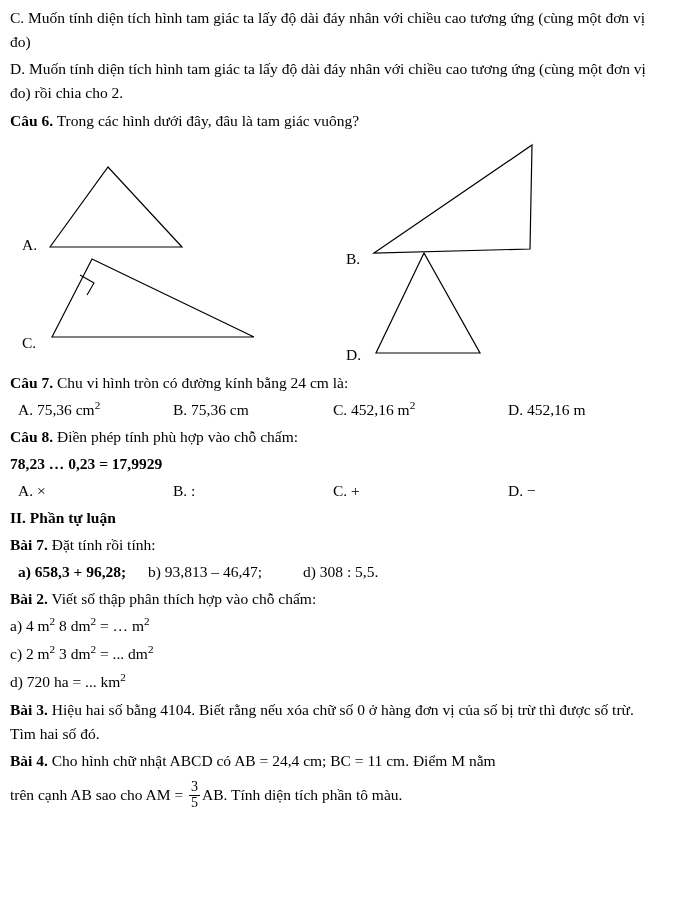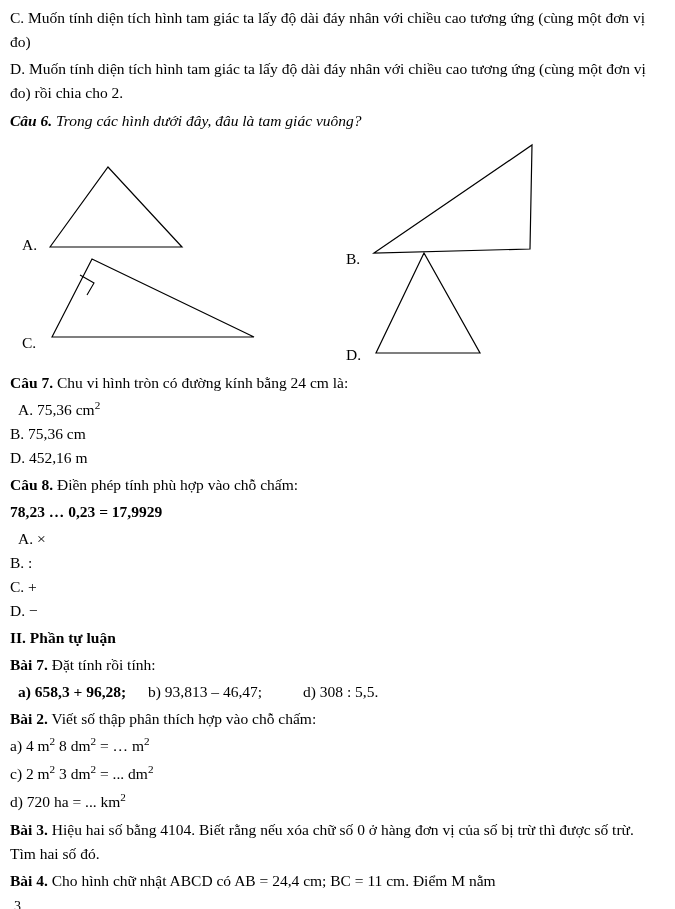--- a/index.html
+++ b/index.html
@@ -42,21 +42,20 @@
     font-family: "Liberation Serif", serif;
     font-size: 15.5px;
   }
   .fig-svg {
     position: absolute;
   }
   
   .opt-row {
     display: flex;
     margin: 0 0 3px 0;
-    flex-direction: column;
   }
   .opt-row .o {
     display: block;
   }
   .o1 { width: 155px; }
   .o2 { width: 160px; }
   .o3 { width: 175px; }
   .o4 { width: 120px; }
   sup {
     font-size: 0.72em;
@@ -80,21 +79,20 @@
     display: block;
     padding: 0 2px;
   }
   .frac .den {
     display: block;
     border-top: 1px solid #000;
     padding: 0 2px;
   }
   .row-gap {
     margin-top: 4px;
-    font-style: italic;
   }
   .q-list-item {
     margin: 0 0 4px 0;
   }
   .ex1-row {
     display: flex;
     margin-bottom: 3px;
   }
   .ex1-row > span {
     display: block;
@@ -141,20 +139,21 @@
   </div>
 
   <p class="line">
     <span class="bold">Câu 7.</span>
     <span>Chu vi hình tròn có đường kính bằng 24 cm là:</span>
   </p>
 
   <div class="opt-row">
     <span class="o o1 sub-a"><span>A. 75,36 cm</span><sup>2</sup></span>
     <span class="o o2"><span>B. 75,36 cm</span></span>
+    <span class="o o3"><span>C. 452,16 m</span><sup>2</sup></span>
     <span class="o o4"><span>D. 452,16 m</span></span>
   </div>
 
   <p class="line">
     <span class="bold">Câu 8.</span>
     <span>Điền phép tính phù hợp vào chỗ chấm:</span>
   </p>
 
   <p class="line bold">78,23 … 0,23 = 17,9929</p>
 
@@ -200,16 +199,16 @@
     <span class="bold">Bài 3.</span>
     <span>Hiệu hai số bằng 4104. Biết rằng nếu xóa chữ số 0 ở hàng đơn vị của số bị trừ thì được số trừ. Tìm hai số đó.</span>
   </p>
 
   <p class="line">
     <span class="bold">Bài 4.</span>
     <span>Cho hình chữ nhật ABCD có AB = 24,4 cm; BC = 11 cm. Điểm M nằm</span>
   </p>
 
   <p class="line" style="margin-top:8px;">
-    <span class="frac"><span class="num">3</span><span class="den">5</span></span><span>AB. Tính diện tích phần tô màu.</span>
+    <span>trên cạnh AB sao cho AM = </span><span class="frac"><span class="num">3</span><span class="den">5</span></span><span>AB. Tính diện tích phần tô màu.</span>
   </p>
 
 </div>
 
 </body></html>

